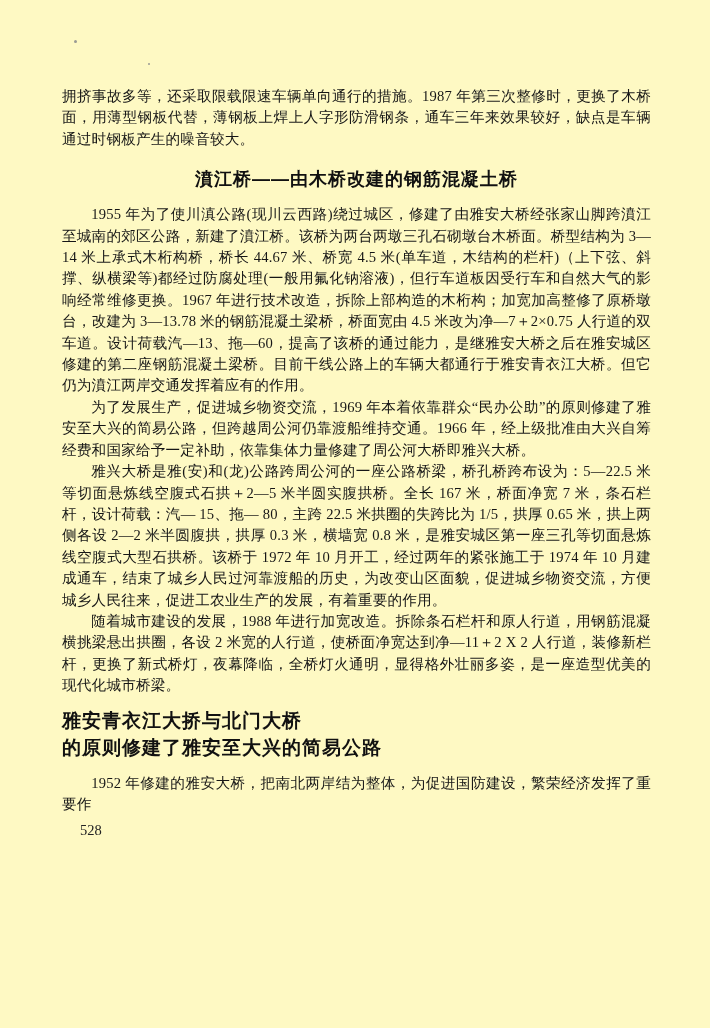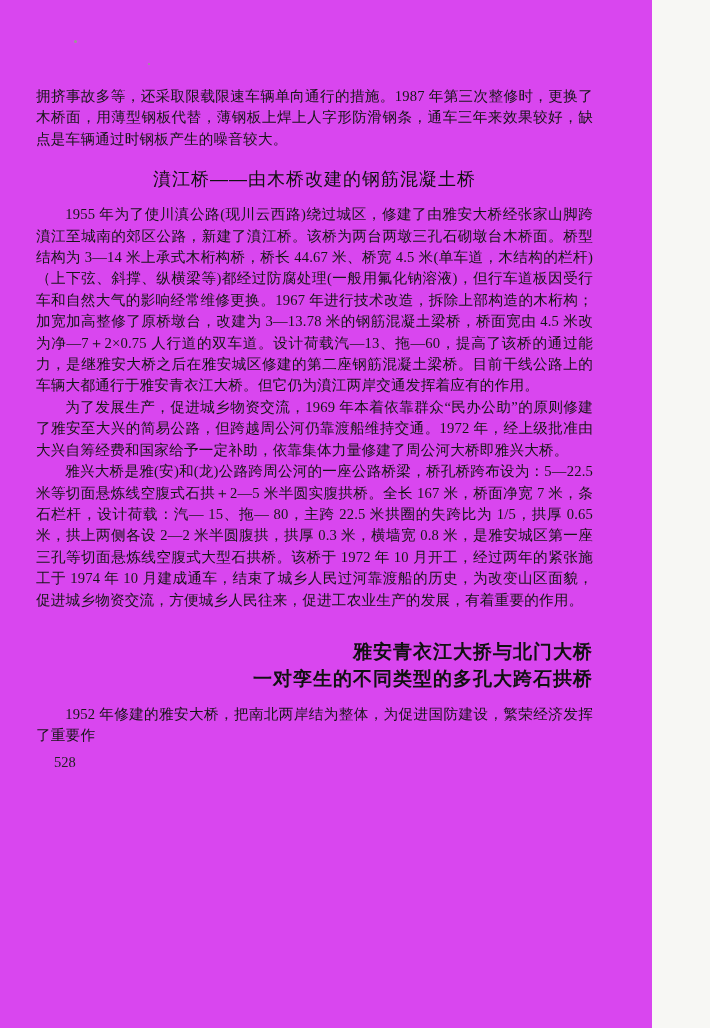--- a/index.html
+++ b/index.html
@@ -2,25 +2,25 @@
 <html lang="zh"><head>
 <meta charset="utf-8">
 <style>
   html, body {
     margin: 0;
     padding: 0;
     background: #f7f7f4;
   }
   .page {
     position: relative;
-    width: 652px;
+    width: 710px;
     height: 1028px;
     box-sizing: border-box;
-    background: #d946ef;
-    padding: 86px 59px 0 36px;
+    background: #fef9c3;
+    padding: 86px 59px 0 62px;
     overflow: hidden;
     font-family: "Liberation Serif", "DejaVu Serif", serif;
     color: #161616;
   }
   .speck {
     position: absolute;
     background: #9a9a94;
     border-radius: 50%;
   }
   .speck.s1 { left: 74px; top: 40px; width: 3px; height: 3px; }
@@ -30,29 +30,29 @@
     font-size: 14.6px;
     line-height: 21.4px;
     text-align: justify;
     letter-spacing: 0.2px;
   }
   p.indent { text-indent: 2em; }
   .sec-heading {
     margin: 17px 0 13px 0;
     text-align: center;
     font-family: "Liberation Sans", "DejaVu Sans", sans-serif;
-    font-weight: normal;
+    font-weight: bold;
     font-size: 18px;
     line-height: 24px;
     letter-spacing: 1px;
     color: #111;
   }
   .sec-heading-large {
-    margin: 27px 0 11px 0;
-    text-align: right;
+    margin: 10px 0 11px 0;
+    text-align: left;
     font-family: "Liberation Sans", "DejaVu Sans", sans-serif;
     font-weight: bold;
     font-size: 19px;
     line-height: 27.5px;
     letter-spacing: 1px;
     color: #111;
   }
   .page-number {
     margin: 5px 0 0 18px;
     font-size: 14.5px;
@@ -68,29 +68,30 @@
   <span class="speck s1"></span>
   <span class="speck s2"></span>
 
   <p class="body">拥挤事故多等，还采取限载限速车辆单向通行的措施。1987 年第三次整修时，更换了木桥面，用薄型钢板代替，薄钢板上焊上人字形防滑钢条，通车三年来效果较好，缺点是车辆通过时钢板产生的噪音较大。</p>
 
   <div class="sec-heading">濆江桥——由木桥改建的钢筋混凝土桥</div>
 
   <p class="body indent">1955 年为了使川滇公路(现川云西路)绕过城区，修建了由雅安大桥经张家山脚跨濆江至城南的郊区公路，新建了濆江桥。该桥为两台两墩三孔石砌墩台木桥面。桥型结构为 3—14 米上承式木桁构桥，桥长 44.67 米、桥宽 4.5 米(单车道，木结构的栏杆)（上下弦、斜撑、纵横梁等)都经过防腐处理(一般用氟化钠溶液)，但行车道板因受行车和自然大气的影响经常维修更换。1967 年进行技术改造，拆除上部构造的木桁构；加宽加高整修了原桥墩台，改建为 3—13.78 米的钢筋混凝土梁桥，桥面宽由 4.5 米改为净—7＋2×0.75 人行道的双车道。设计荷载汽—13、拖—60，提高了该桥的通过能力，是继雅安大桥之后在雅安城区修建的第二座钢筋混凝土梁桥。目前干线公路上的车辆大都通行于雅安青衣江大桥。但它仍为濆江两岸交通发挥着应有的作用。</p>
 
 
-  <p class="body indent">为了发展生产，促进城乡物资交流，1969 年本着依靠群众“民办公助”的原则修建了雅安至大兴的简易公路，但跨越周公河仍靠渡船维持交通。1972 年，经上级批准由大兴自筹经费和国家给予一定补助，依靠集体力量修建了周公河大桥即雅兴大桥。</p>
+  <p class="body indent">为了发展生产，促进城乡物资交流，1969 年本着依靠群众“民办公助”的原则修建了雅安至大兴的简易公路，但跨越周公河仍靠渡船维持交通。1966 年，经上级批准由大兴自筹经费和国家给予一定补助，依靠集体力量修建了周公河大桥即雅兴大桥。</p>
 
   <p class="body indent">雅兴大桥是雅(安)和(龙)公路跨周公河的一座公路桥梁，桥孔桥跨布设为：5—22.5 米等切面悬炼线空腹式石拱＋2—5 米半圆实腹拱桥。全长 167 米，桥面净宽 7 米，条石栏杆，设计荷载：汽— 15、拖— 80，主跨 22.5 米拱圈的失跨比为 1/5，拱厚 0.65 米，拱上两侧各设 2—2 米半圆腹拱，拱厚 0.3 米，横墙宽 0.8 米，是雅安城区第一座三孔等切面悬炼线空腹式大型石拱桥。该桥于 1972 年 10 月开工，经过两年的紧张施工于 1974 年 10 月建成通车，结束了城乡人民过河靠渡船的历史，为改变山区面貌，促进城乡物资交流，方便城乡人民往来，促进工农业生产的发展，有着重要的作用。</p>
 
 
 
+  <p class="body indent">随着城市建设的发展，1988 年进行加宽改造。拆除条石栏杆和原人行道，用钢筋混凝横挑梁悬出拱圈，各设 2 米宽的人行道，使桥面净宽达到净—11＋2 X 2 人行道，装修新栏杆，更换了新式桥灯，夜幕降临，全桥灯火通明，显得格外壮丽多姿，是一座造型优美的现代化城市桥梁。</p>
 
   <div class="sec-heading-large">
     <div>雅安青衣江大挢与北门大桥</div>
-    <div>一对孪生的不同类型的多孔大跨石拱桥</div>
+    <div>的原则修建了雅安至大兴的简易公路</div>
   </div>
 
   <p class="body indent">1952 年修建的雅安大桥，把南北两岸结为整体，为促进国防建设，繁荣经济发挥了重要作</p>
 
   <div class="page-number">528</div>
 
 </div>
 
 </body></html>

